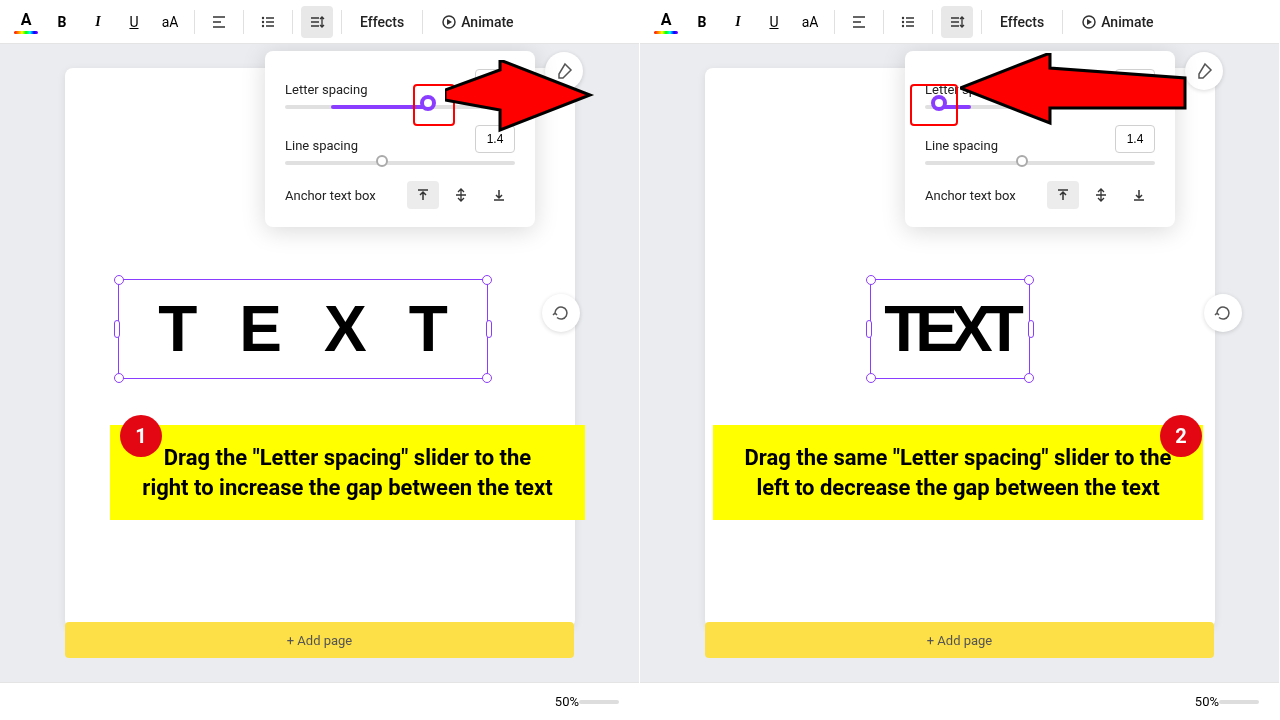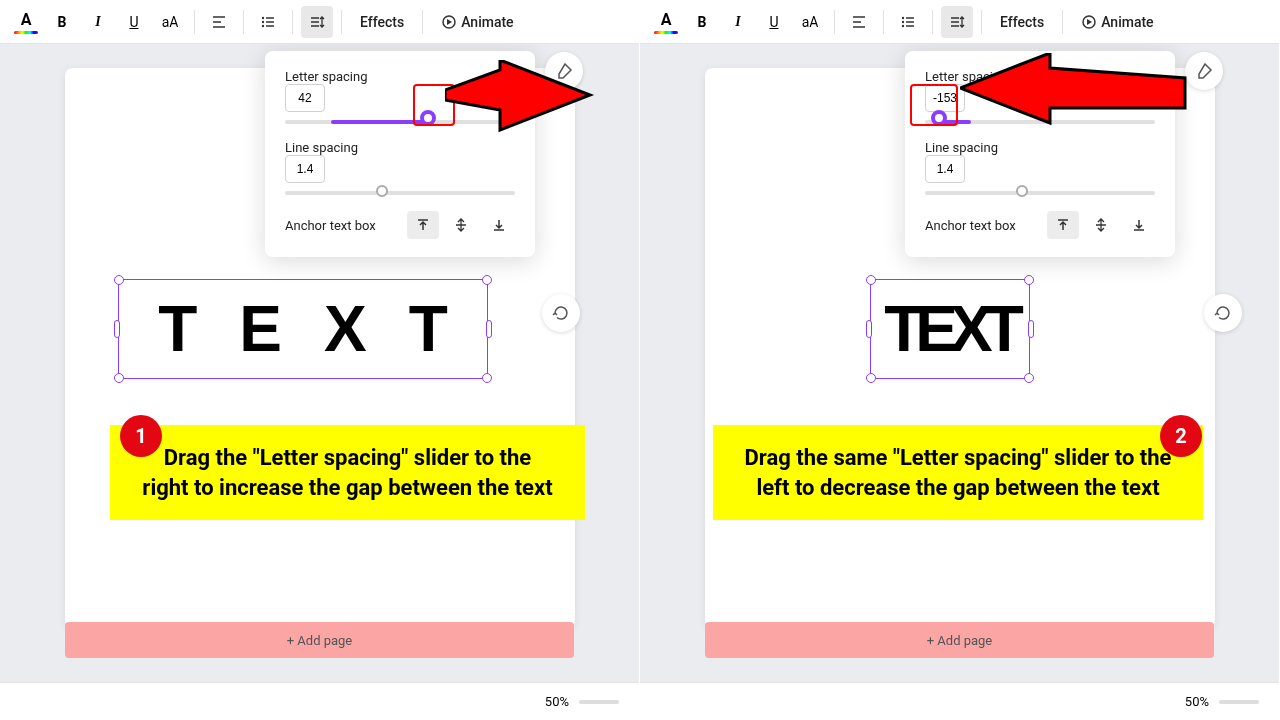--- a/index.html
+++ b/index.html
@@ -9,41 +9,41 @@
 .toolbar { height: 44px; display: flex; align-items: center; padding: 0 10px; gap: 4px; background: #fff; border-bottom: 1px solid #e4e4e4; }
 .tbtn { width: 32px; height: 32px; display: flex; align-items: center; justify-content: center; border-radius: 4px; cursor: pointer; font-size: 14px; }
 .tbtn.active { background: #e8e8e8; }
 .tbtn-text { padding: 0 10px; height: 32px; display: flex; align-items: center; border-radius: 4px; cursor: pointer; font-size: 14px; font-weight: 500; color: #222; }
 .divider { width: 1px; height: 24px; background: #e0e0e0; margin: 0 4px; }
 .rainbow { width: 24px; height: 3px; background: linear-gradient(90deg, #ff0000, #ff8000, #ffff00, #00ff00, #00ffff, #0000ff, #8000ff); border-radius: 2px; margin-top: 2px; }
 .text-color { display: flex; flex-direction: column; align-items: center; }
 .workarea { position: absolute; top: 44px; left: 0; right: 0; bottom: 38px; background: #ebecef; overflow: hidden; }
 .canvas { position: absolute; background: #fff; border-radius: 8px; box-shadow: 0 2px 8px rgba(0,0,0,0.08); }
 .popover { position: absolute; background: #fff; border-radius: 8px; box-shadow: 0 4px 24px rgba(0,0,0,0.15); padding: 18px 20px; width: 270px; z-index: 20; }
-.prow { display: flex; align-items: flex-start; justify-content: space-between; margin-bottom: 8px; flex-direction: column; }
+.prow { display: flex; align-items: flex-end; justify-content: space-between; margin-bottom: 8px; }
 .plabel { font-size: 13px; color: #222; }
 .pinput { width: 40px; height: 28px; border: 1px solid #d0d0d0; border-radius: 4px; text-align: center; font-size: 12px; }
 .slider-track { position: relative; height: 4px; background: #e0e0e0; border-radius: 2px; margin-bottom: 16px; }
 .slider-fill { position: absolute; height: 4px; background: #8b3dff; border-radius: 2px; left: 50%; }
 .slider-handle { position: absolute; width: 12px; height: 12px; background: #fff; border: 2px solid #aaa; border-radius: 50%; top: -6px; transform: translateX(-50%); }
 .slider-handle.purple { width: 16px; height: 16px; border: 4px solid #8b3dff; top: -10px; }
 .hl { position: absolute; border: 2px solid #ff0000; border-radius: 4px; pointer-events: none; z-index: 25; }
 .anchor-row { display: flex; align-items: center; gap: 6px; margin-top: 10px; }
 .anchor-btn { width: 32px; height: 28px; border: 1px solid transparent; border-radius: 4px; display: flex; align-items: center; justify-content: center; cursor: pointer; }
 .anchor-btn.sel { background: #ececec; }
 .textbox { position: absolute; border: 1px solid #8b3dff; background: #fff; display: flex; align-items: center; justify-content: center; }
 .textbox .txt { font-family: Arial, sans-serif; font-weight: 700; color: #000; white-space: nowrap; }
 .handle { position: absolute; width: 10px; height: 10px; background: #fff; border: 1px solid #8b3dff; border-radius: 50%; }
 .handle.tl { top: -5px; left: -5px; } .handle.tr { top: -5px; right: -5px; }
 .handle.bl { bottom: -5px; left: -5px; } .handle.br { bottom: -5px; right: -5px; }
 .handle.ml { top: 50%; left: -5px; transform: translateY(-50%); width: 6px; height: 18px; border-radius: 3px; }
 .handle.mr { top: 50%; right: -5px; transform: translateY(-50%); width: 6px; height: 18px; border-radius: 3px; }
 .circ-btn { position: absolute; width: 38px; height: 38px; background: #fff; border-radius: 50%; box-shadow: 0 1px 4px rgba(0,0,0,0.15); display: flex; align-items: center; justify-content: center; cursor: pointer; }
-.addpage { position: absolute; bottom: 24px; left: 65px; right: 65px; height: 36px; background: #fca5a5; border-radius: 4px; display: flex; align-items: center; justify-content: center; font-size: 13px; color: #555; cursor: pointer; text-align: right; }
-.footer { position: absolute; bottom: 0; left: 0; right: 0; height: 38px; background: #fff; border-top: 1px solid #e4e4e4; display: flex; align-items: center; justify-content: flex-end; padding: 0 20px; font-size: 13px; gap: 10px; }
+.addpage { position: absolute; bottom: 24px; left: 65px; right: 65px; height: 36px; background: #fde047; border-radius: 4px; display: flex; align-items: center; justify-content: center; font-size: 13px; color: #555; cursor: pointer; text-align: right; }
+.footer { position: absolute; bottom: 0; left: 0; right: 0; height: 38px; background: #fff; border-top: 1px solid #e4e4e4; display: flex; align-items: center; justify-content: flex-end; padding: 0 20px; font-size: 13px; }
 .zoom-slider { width: 40px; height: 4px; background: #ddd; border-radius: 2px; }
 .callout { position: absolute; background: #ffff00; padding: 18px 30px; font-weight: 700; font-size: 22px; line-height: 1.35; text-align: center; z-index: 30; color: #000; }
 .badge { position: absolute; width: 42px; height: 42px; background: #e30613; border-radius: 50%; color: #fff; font-weight: 700; font-size: 20px; display: flex; align-items: center; justify-content: center; z-index: 35; }
 .arrow-svg { position: absolute; z-index: 28; }
 </style>
 </head>
 <body>
 
 <div class="split">
 

